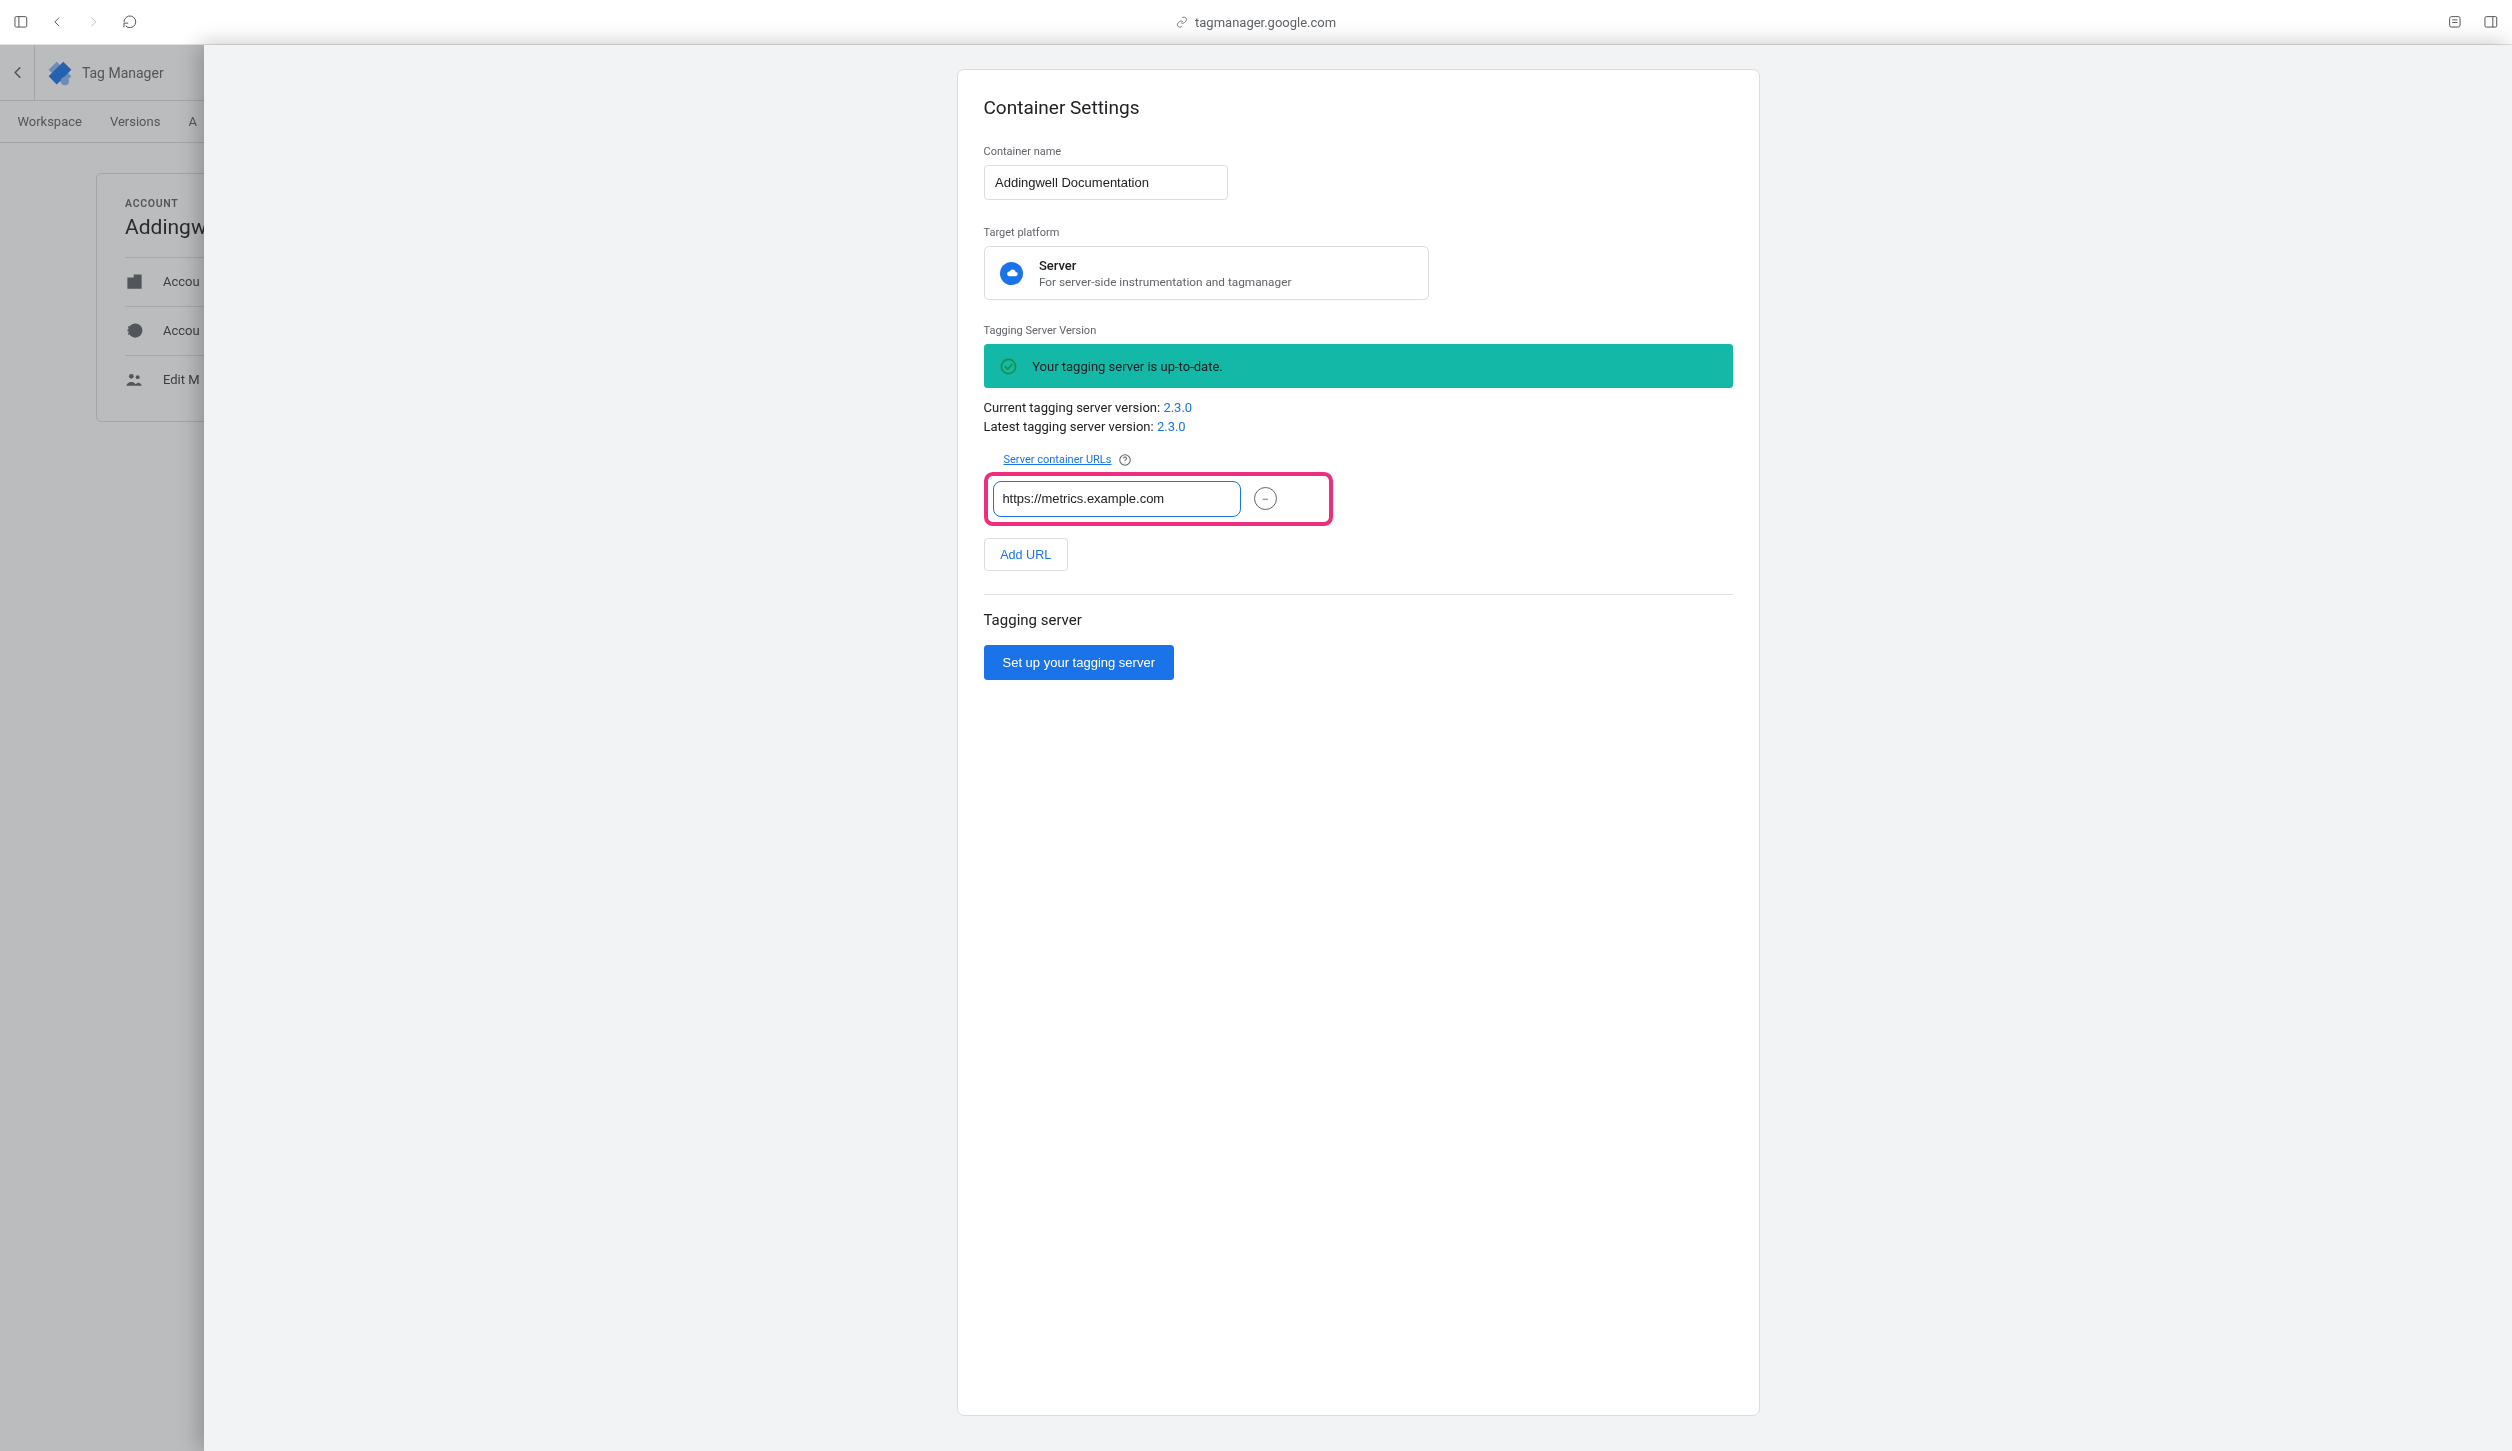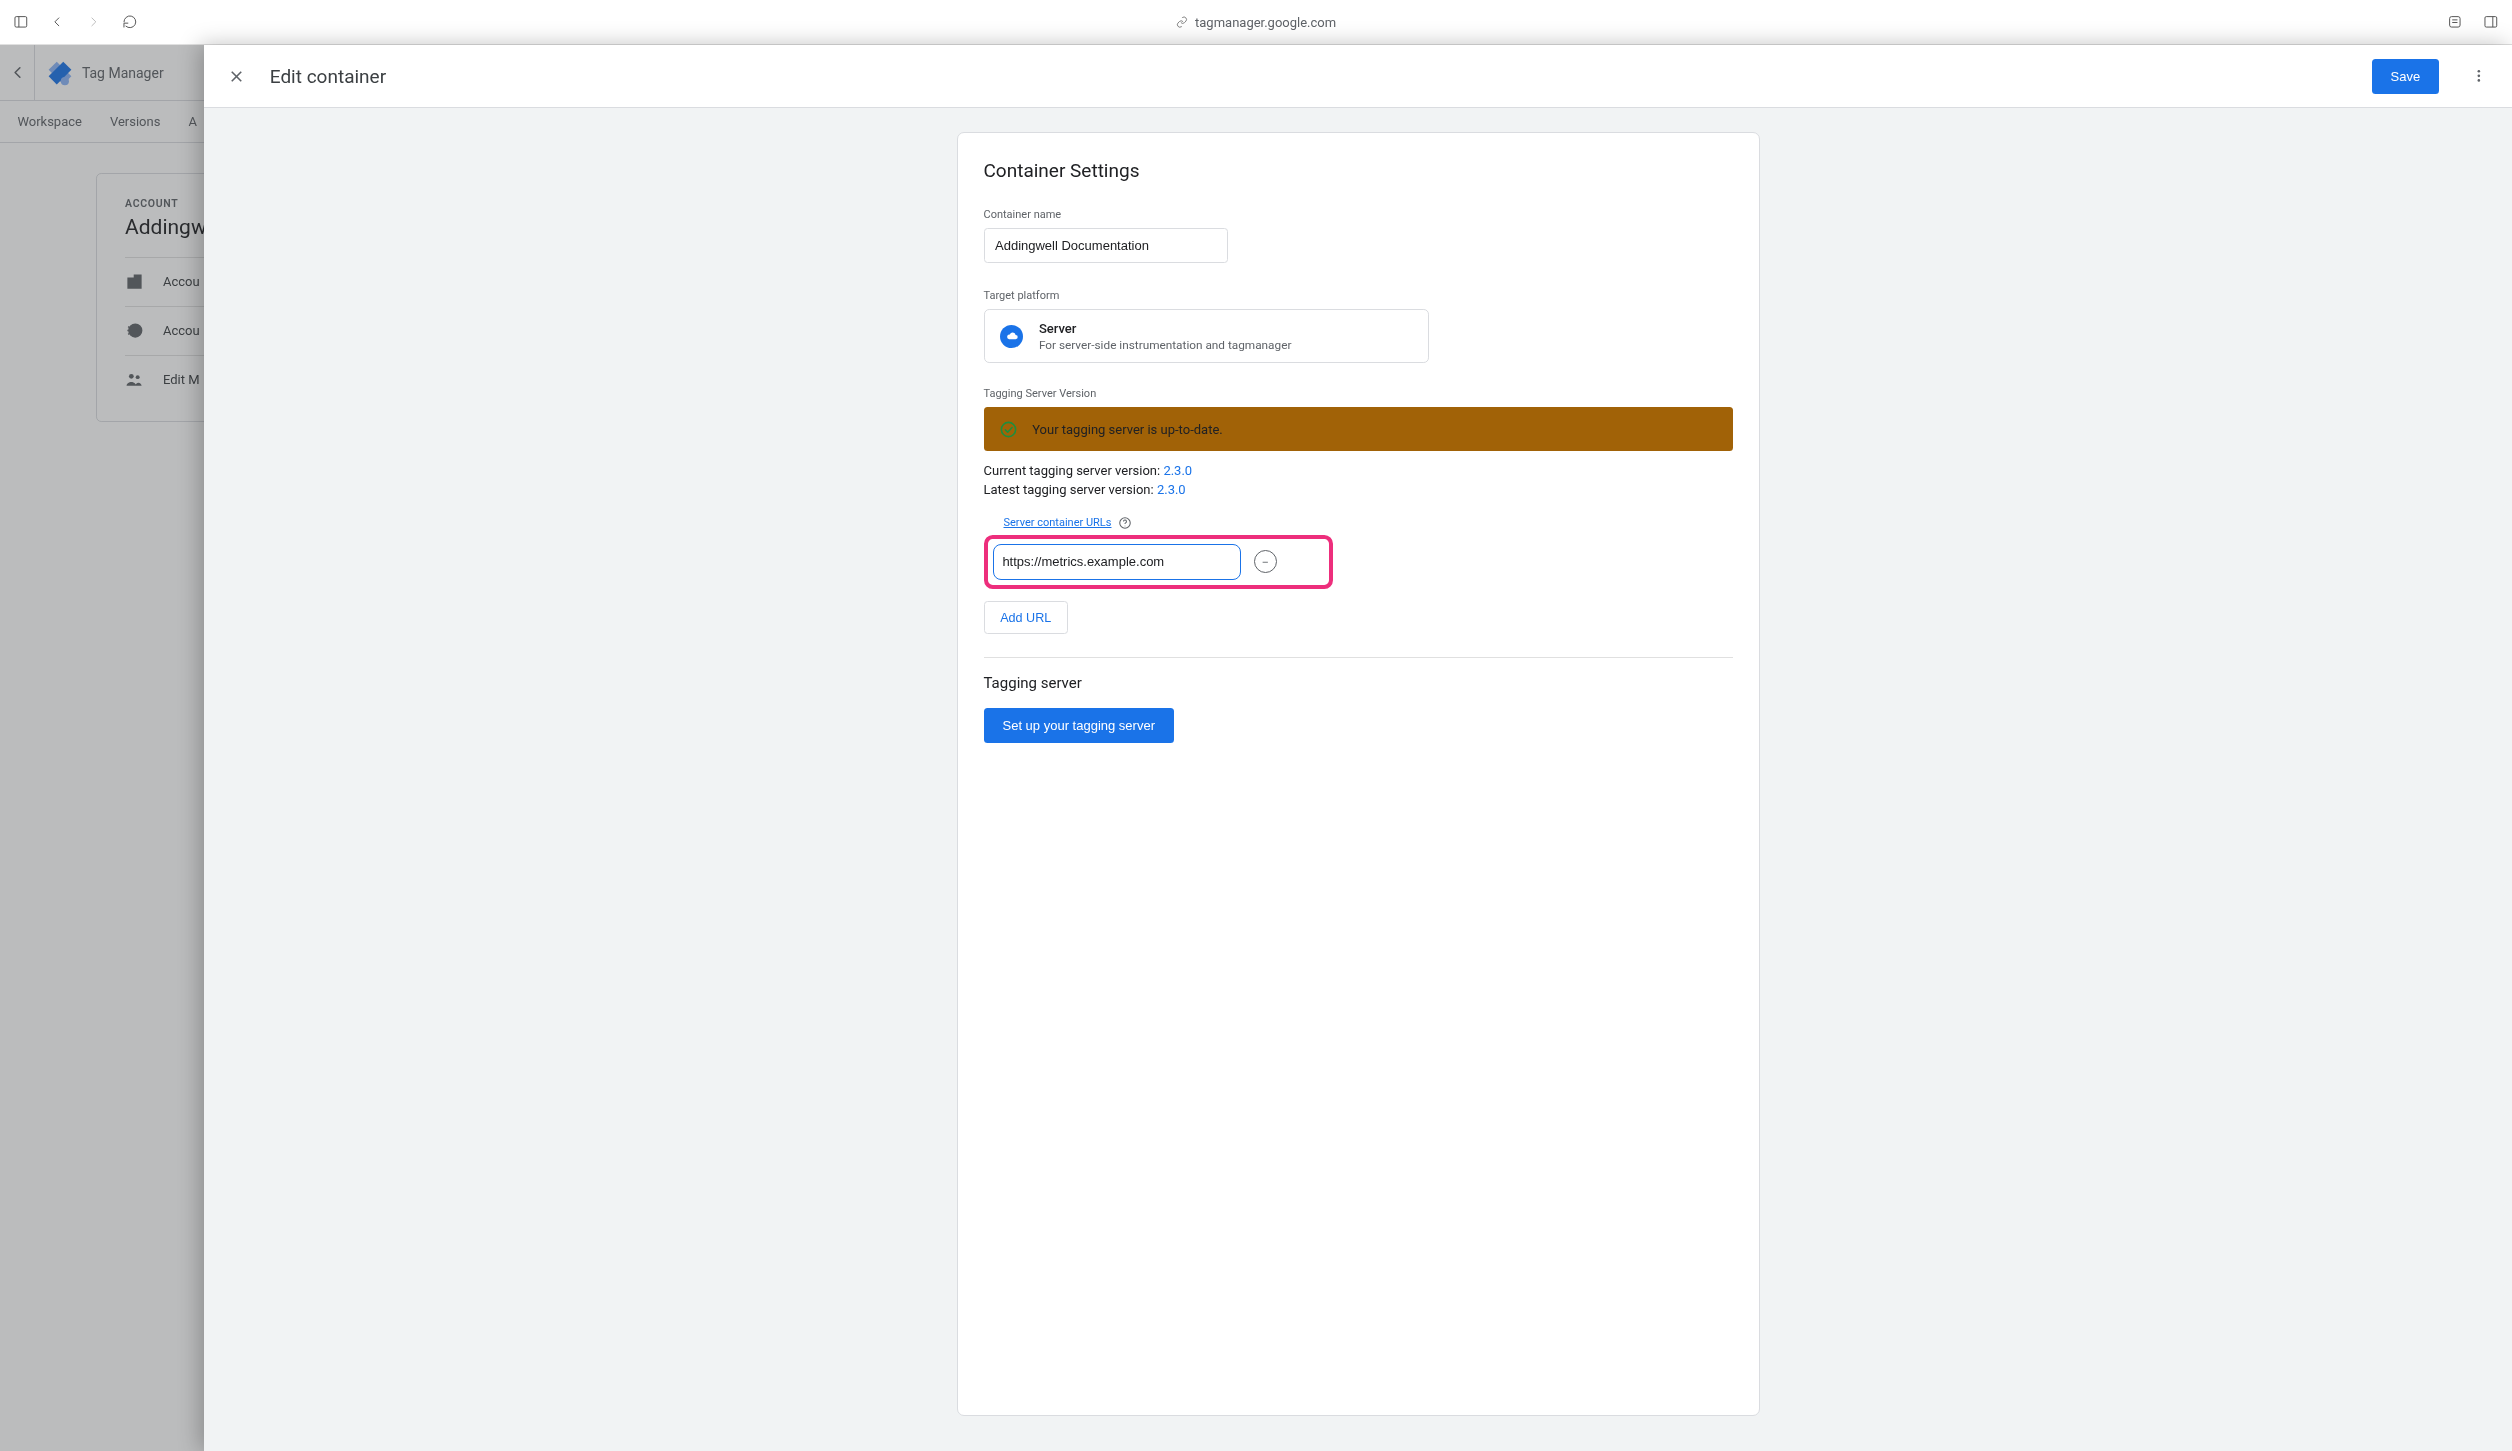--- a/index.html
+++ b/index.html
@@ -130,21 +130,21 @@
     width:23px; height:23px; border-radius:50%; background:#1a73e8;
     display:flex; align-items:center; justify-content:center;
   }
   .platform-icon svg { width:12.2px; height:12.2px; fill:#fff;}
   .platform-text .p-title { font-size:13px; color:#202124; font-weight:500;}
   .platform-text .p-sub { font-size:11.8px; color:#5f6368; margin-top:1.7px;}
 
   .section { margin-top: 24.4px; }
   .banner-success {
     display:flex; align-items:center; gap:14px;
-    background:#a16207; border-radius:3.5px; padding: 12.2px 15.7px;
+    background:#14b8a6; border-radius:3.5px; padding: 12.2px 15.7px;
     margin-top:7px;
   }
   .banner-success svg { width:19px; height:19px; stroke:#1e8e3e; fill:none; stroke-width:2;}
   .banner-success span { color:#202124; font-size:13px;}
 
   .ver-line { font-size:13px; color:#202124; margin-top:12.2px;}
   .ver-line a { color:#1a73e8; text-decoration:none;}
 
   .url-label-row { display:flex; align-items:center; gap:7px; margin-top:19px;}
   .url-label-row .lbl { font-size:11px; color:#1a73e8; text-decoration:underline; cursor:pointer;margin-left:20px;}
@@ -280,38 +280,20 @@
               </svg></span>
           <span>Edit M</span>
         </div>
       </div>
     </div>
   </div>
 
   <div class="dim-overlay"></div>
 
   <div class="panel">
-    <div class="panel-header">
-      <div class="panel-close">
-        <svg viewBox="0 0 24 24">
-            <line x1="6" y1="6" x2="18" y2="18"></line>
-            <line x1="18" y1="6" x2="6" y2="18"></line>
-          </svg>
-      </div>
-      <div class="panel-title">Edit container</div>
-      <div class="panel-spacer"></div>
-      <button class="btn-primary">Save</button>
-      <div class="panel-more">
-        <svg viewBox="0 0 24 24">
-            <circle cx="12" cy="5" r="2"></circle>
-            <circle cx="12" cy="12" r="2"></circle>
-            <circle cx="12" cy="19" r="2"></circle>
-          </svg>
-      </div>
-    </div>
 
     <div class="panel-body">
       <div class="settings-card">
         <div class="settings-title">Container Settings</div>
 
         <div class="field-label">Container name</div>
         <input class="text-input" type="text" value="Addingwell Documentation" style="">
 
         <div class="platform-box">
           <div class="field-label">Target platform</div>

